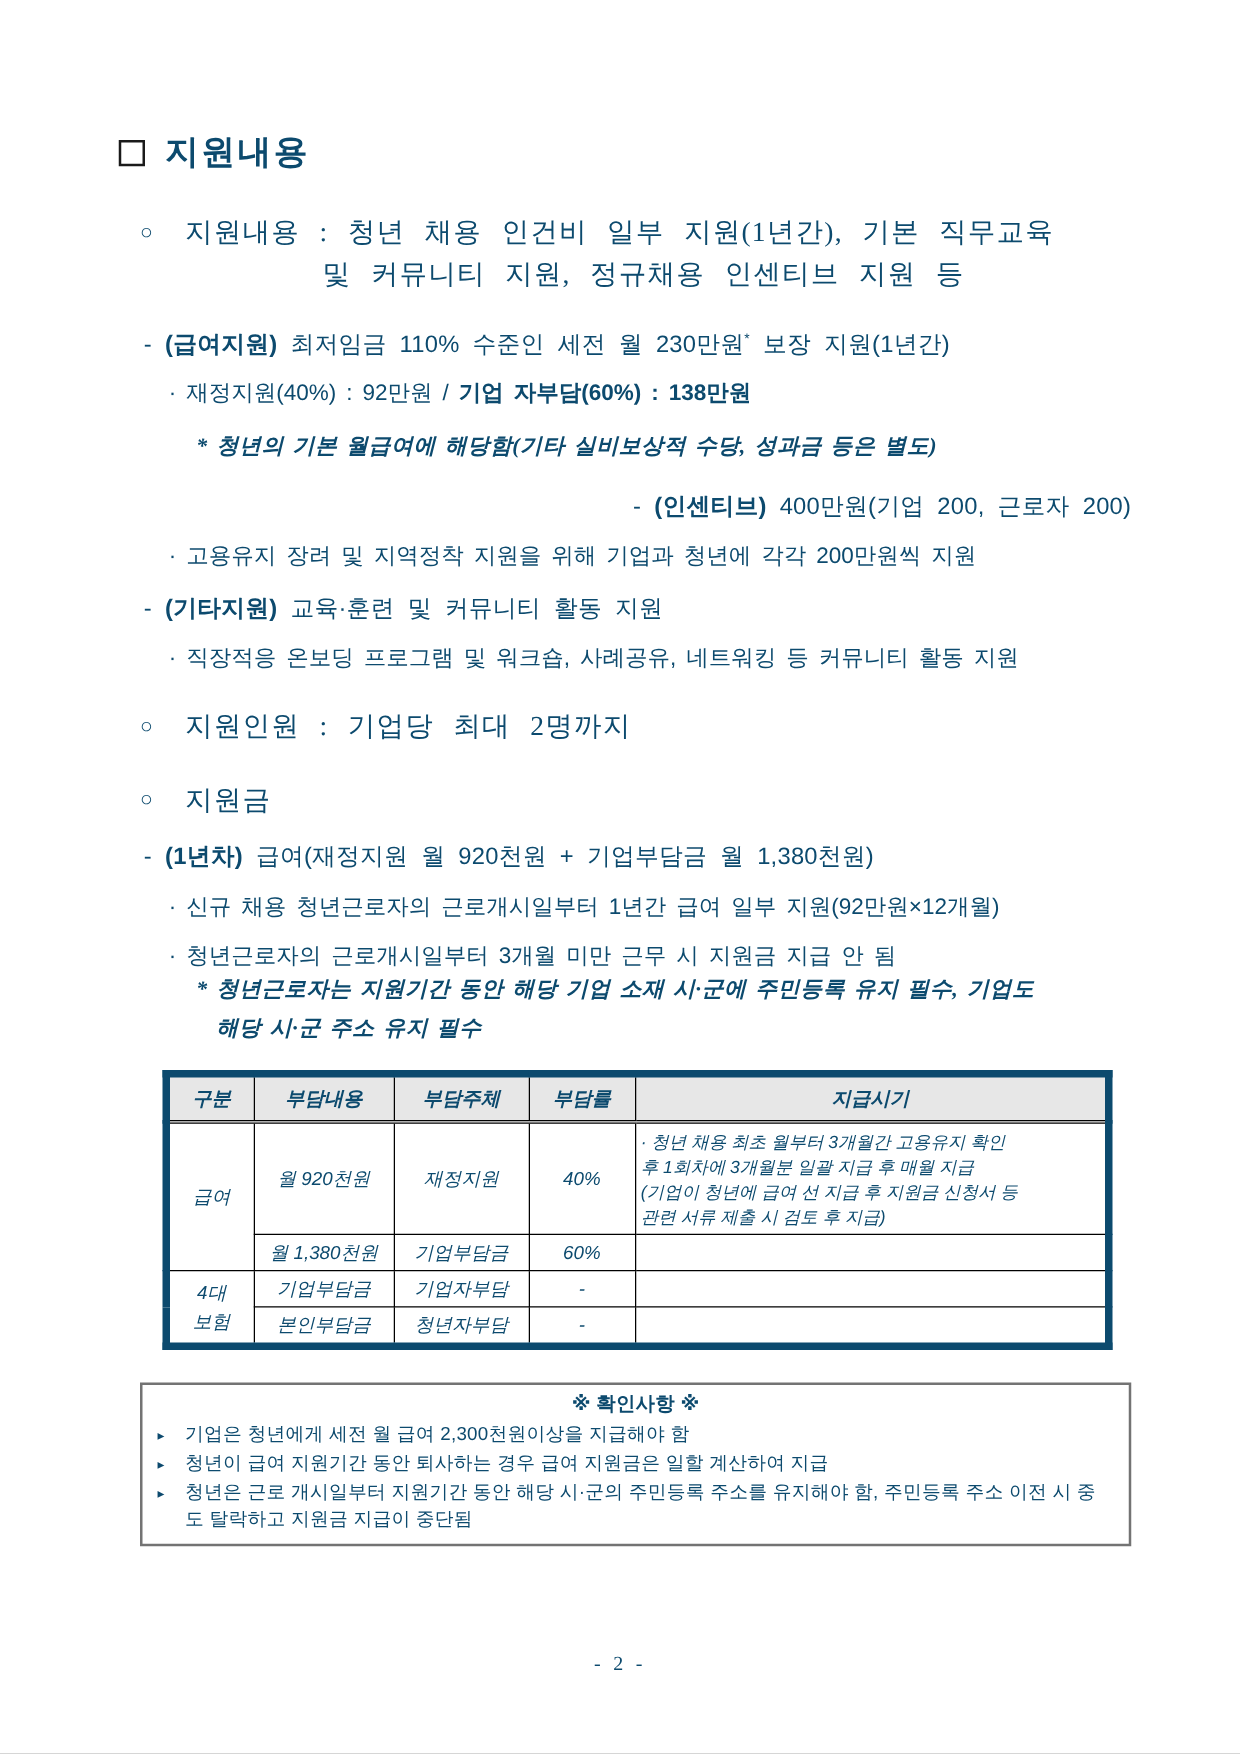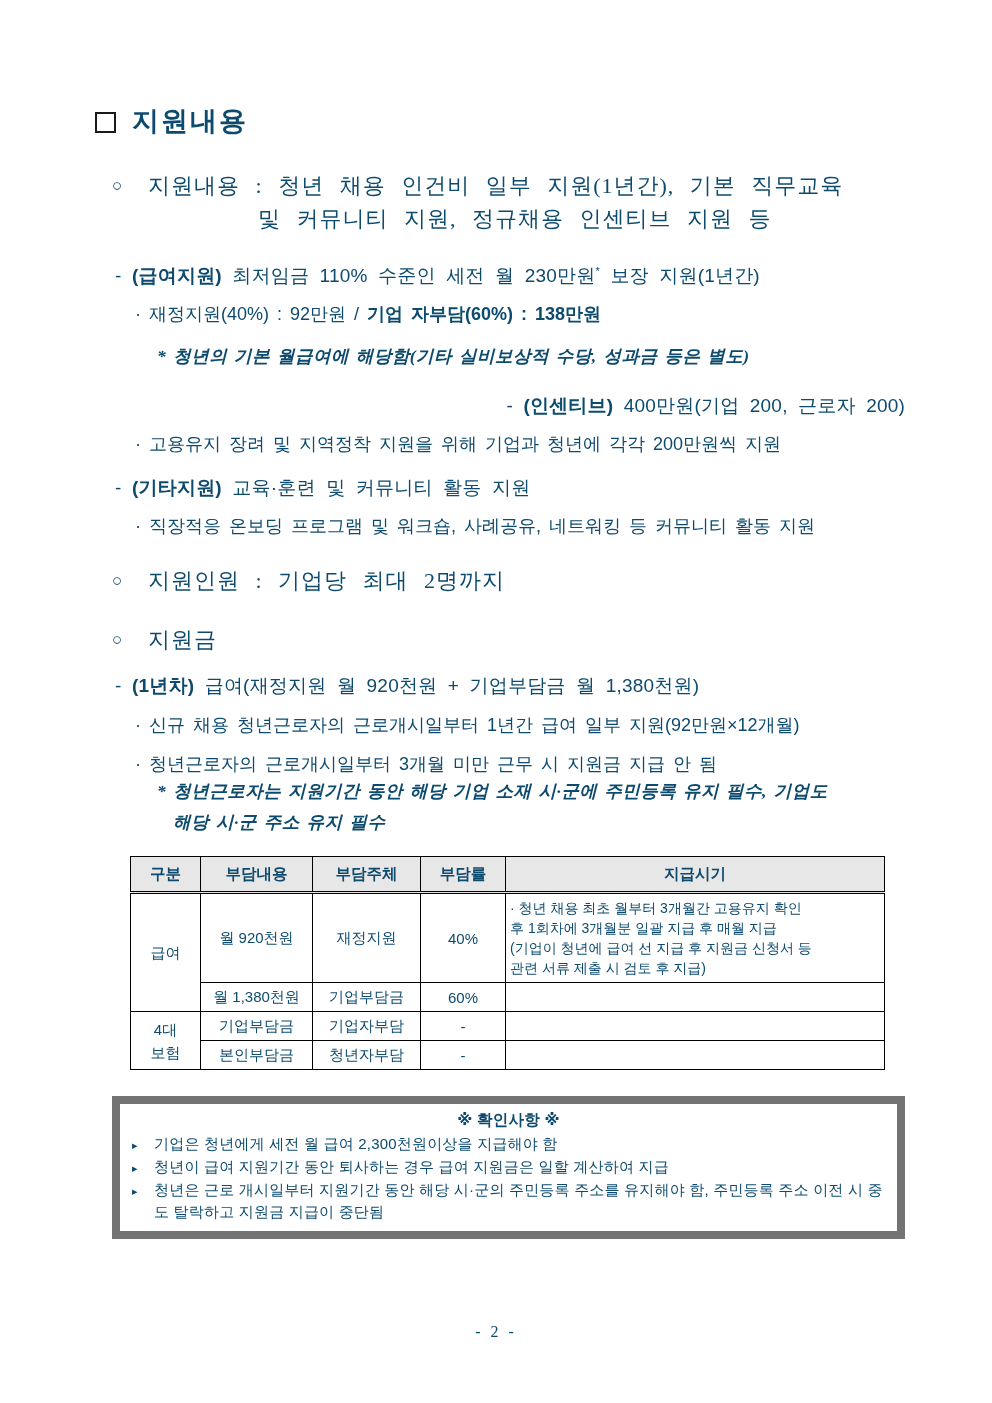--- a/index.html
+++ b/index.html
@@ -39,32 +39,32 @@
   .b { font-weight:bold; }
   sup { font-size:11px; }
 
   .mt30 { margin-top:30px; } .mt26 { margin-top:26px; }
   .mt24 { margin-top:24px; } .mt22 { margin-top:22px;text-align:right; } .mt20 { margin-top:20px; }
   .mt18 { margin-top:18px; } .mt15 { margin-top:15px; }
   .mt14 { margin-top:14px;margin-left:40px; } .mt13 { }
 
   
   table.burden { border-collapse:collapse; table-layout:fixed; width:754px;
-    margin:18px 4px 0 35px; font-size:15px; text-align:center; border:1px solid #0c4a6e; }
+    margin:18px 4px 0 35px; font-size:15px; text-align:center; border:6px solid #0c4a6e;font-style:italic; }
   table.burden th, table.burden td { border:1px solid #000; padding:2px 4px; }
   table.burden thead th { background:#e7e7e7; font-weight:bold; font-size:15.5px;
     height:30px; border-bottom:3px double #000; }
   table.burden td { height:24px; vertical-align:middle; }
   tr.r1 td { height:84px; }
   td.timing { text-align:left; white-space:pre-line; font-size:14px;
     line-height:20px; padding:4px 6px; vertical-align:top; }
   td.grp { white-space:pre-line; line-height:23px; }
 
   
-  .notice { border:8px solid #737373; margin:26px 0 0 17px; width:793px;
+  .notice { border:2px solid #737373; margin:26px 0 0 17px; width:793px;
     box-sizing:border-box; padding:5px 12px 8px; font-size:15px;
     line-height:22px; letter-spacing:0.2px; }
   .n-title { text-align:center; font-weight:bold; font-size:15.5px; margin-bottom:2px; }
   .n-item { display:flex; }
   .n-bul { width:22px; flex:none; font-size:11px; padding-top:1px; }
 
   .footer { position:absolute; bottom:62px; left:0; right:0; text-align:center;
     font-family:"Liberation Serif","DejaVu Serif",serif; font-size:16px; letter-spacing:3px; }
 </style>
 </head>

